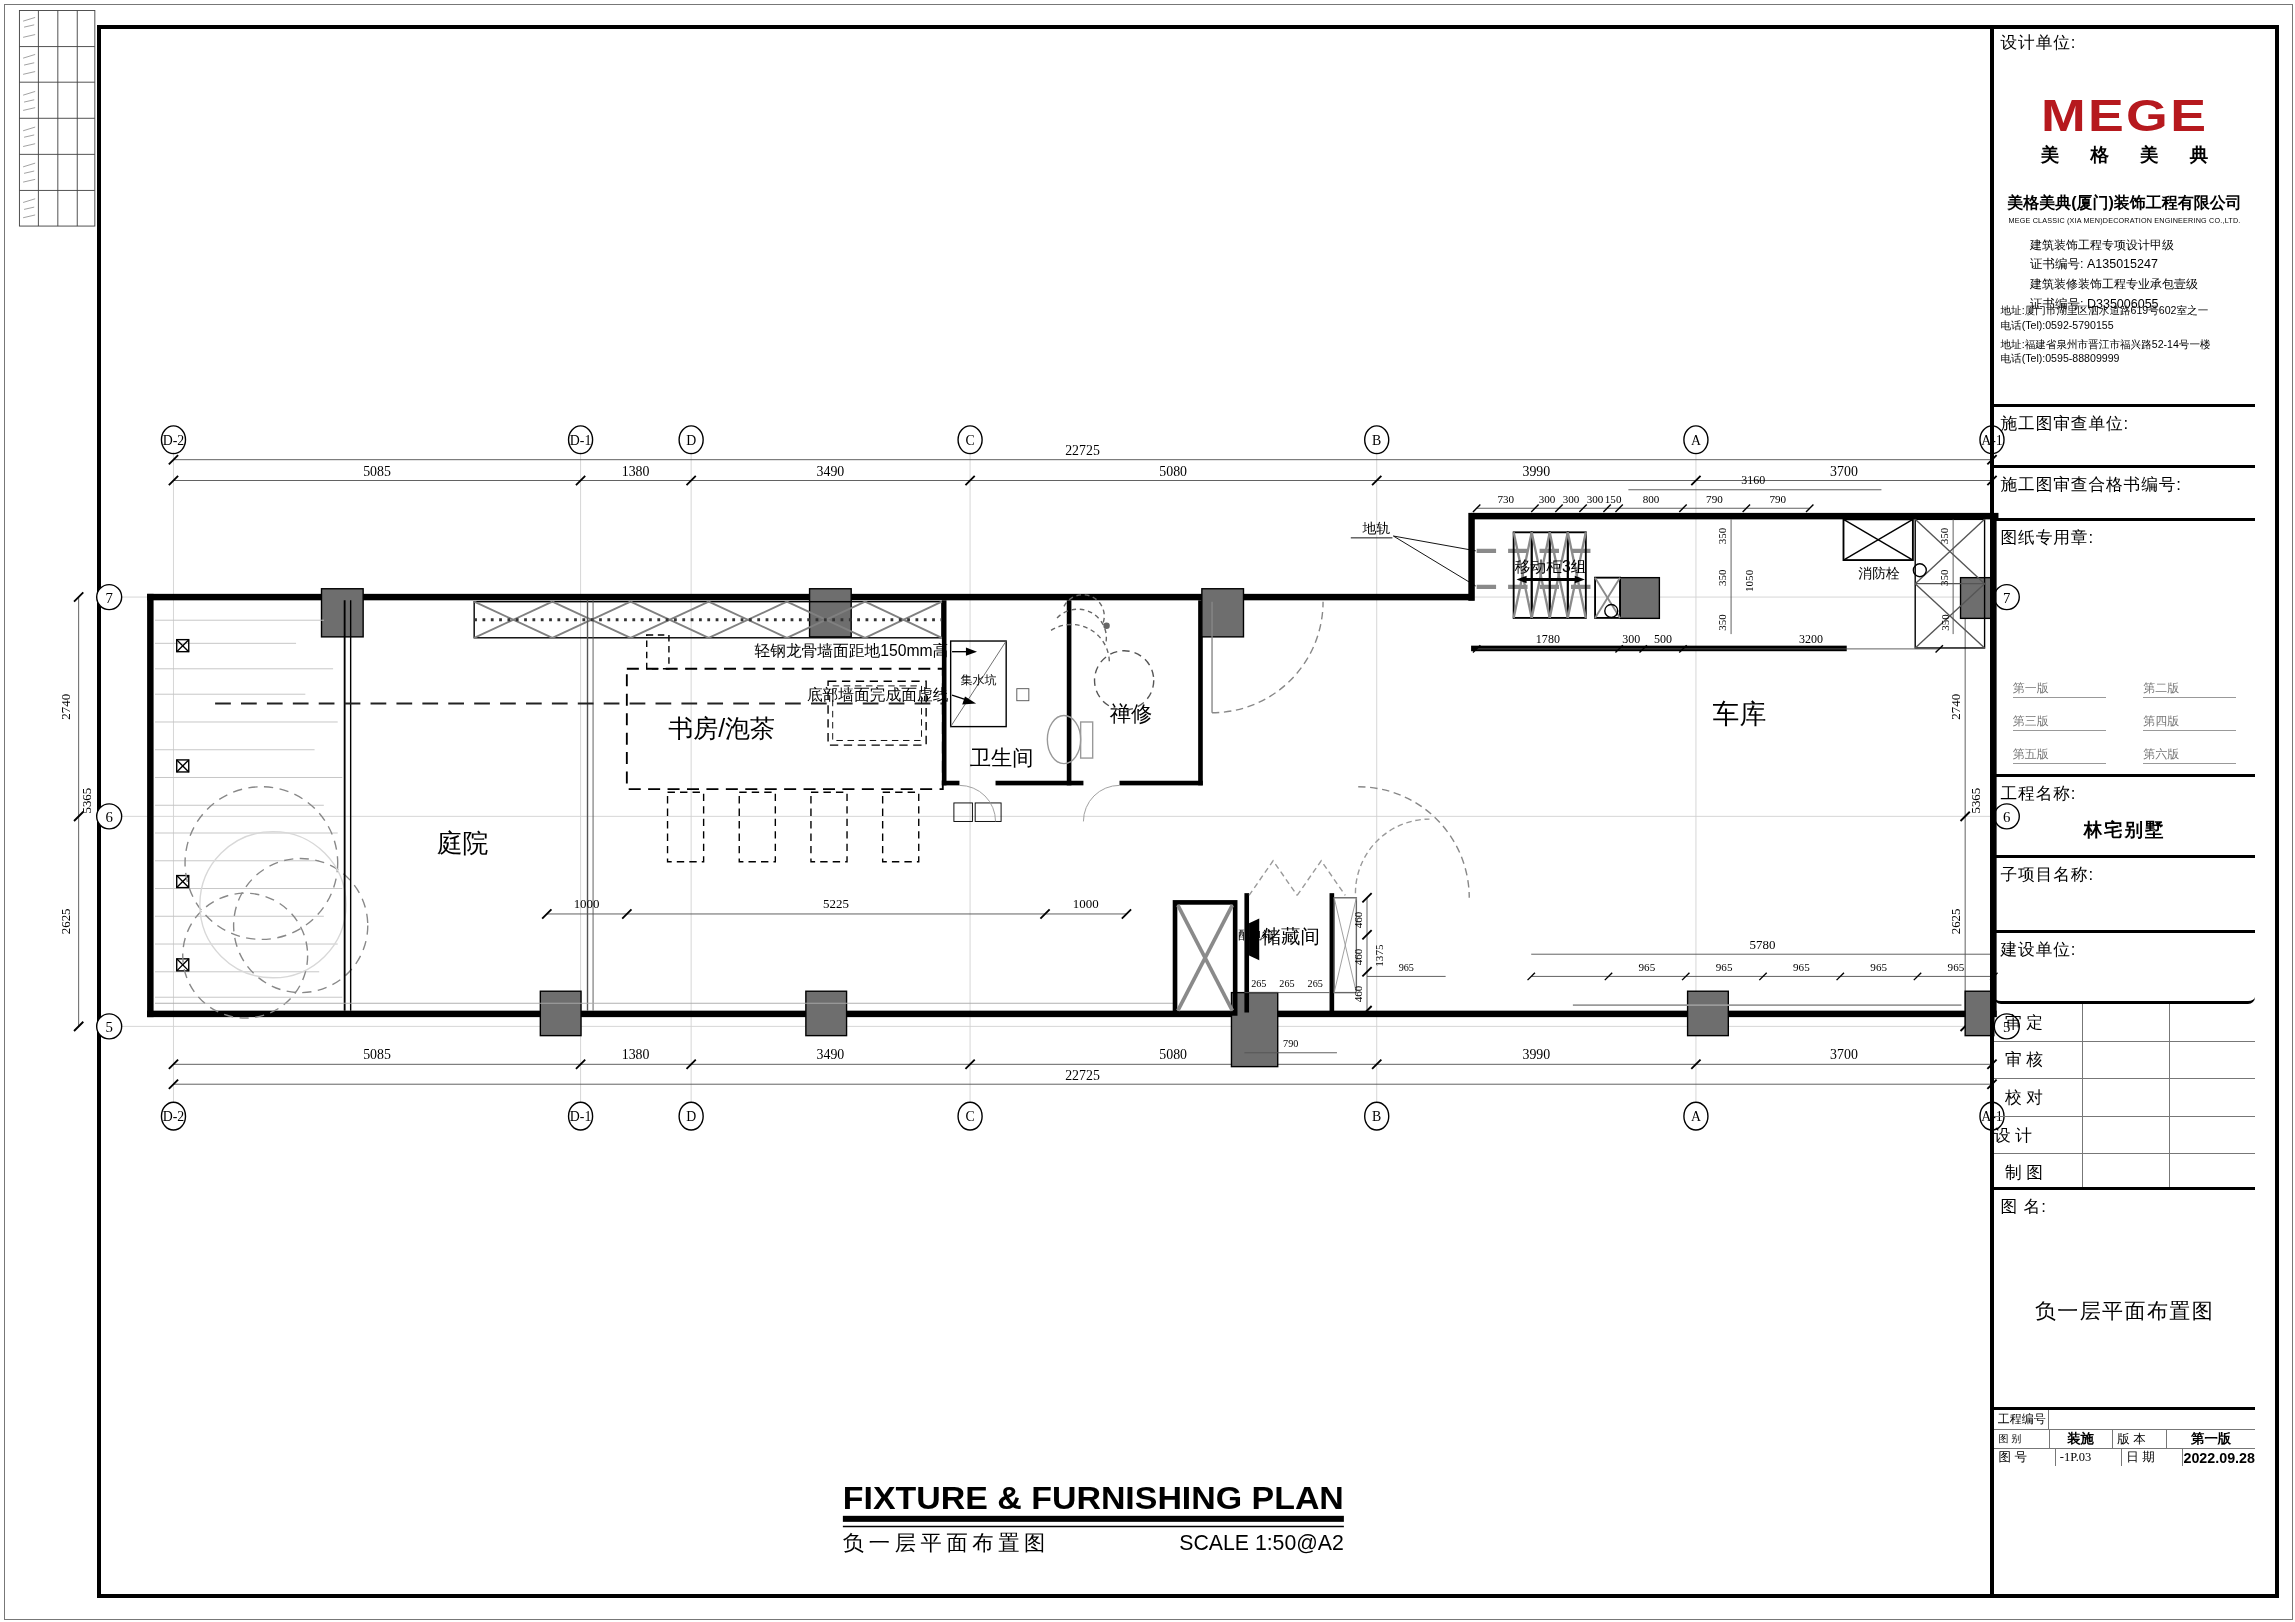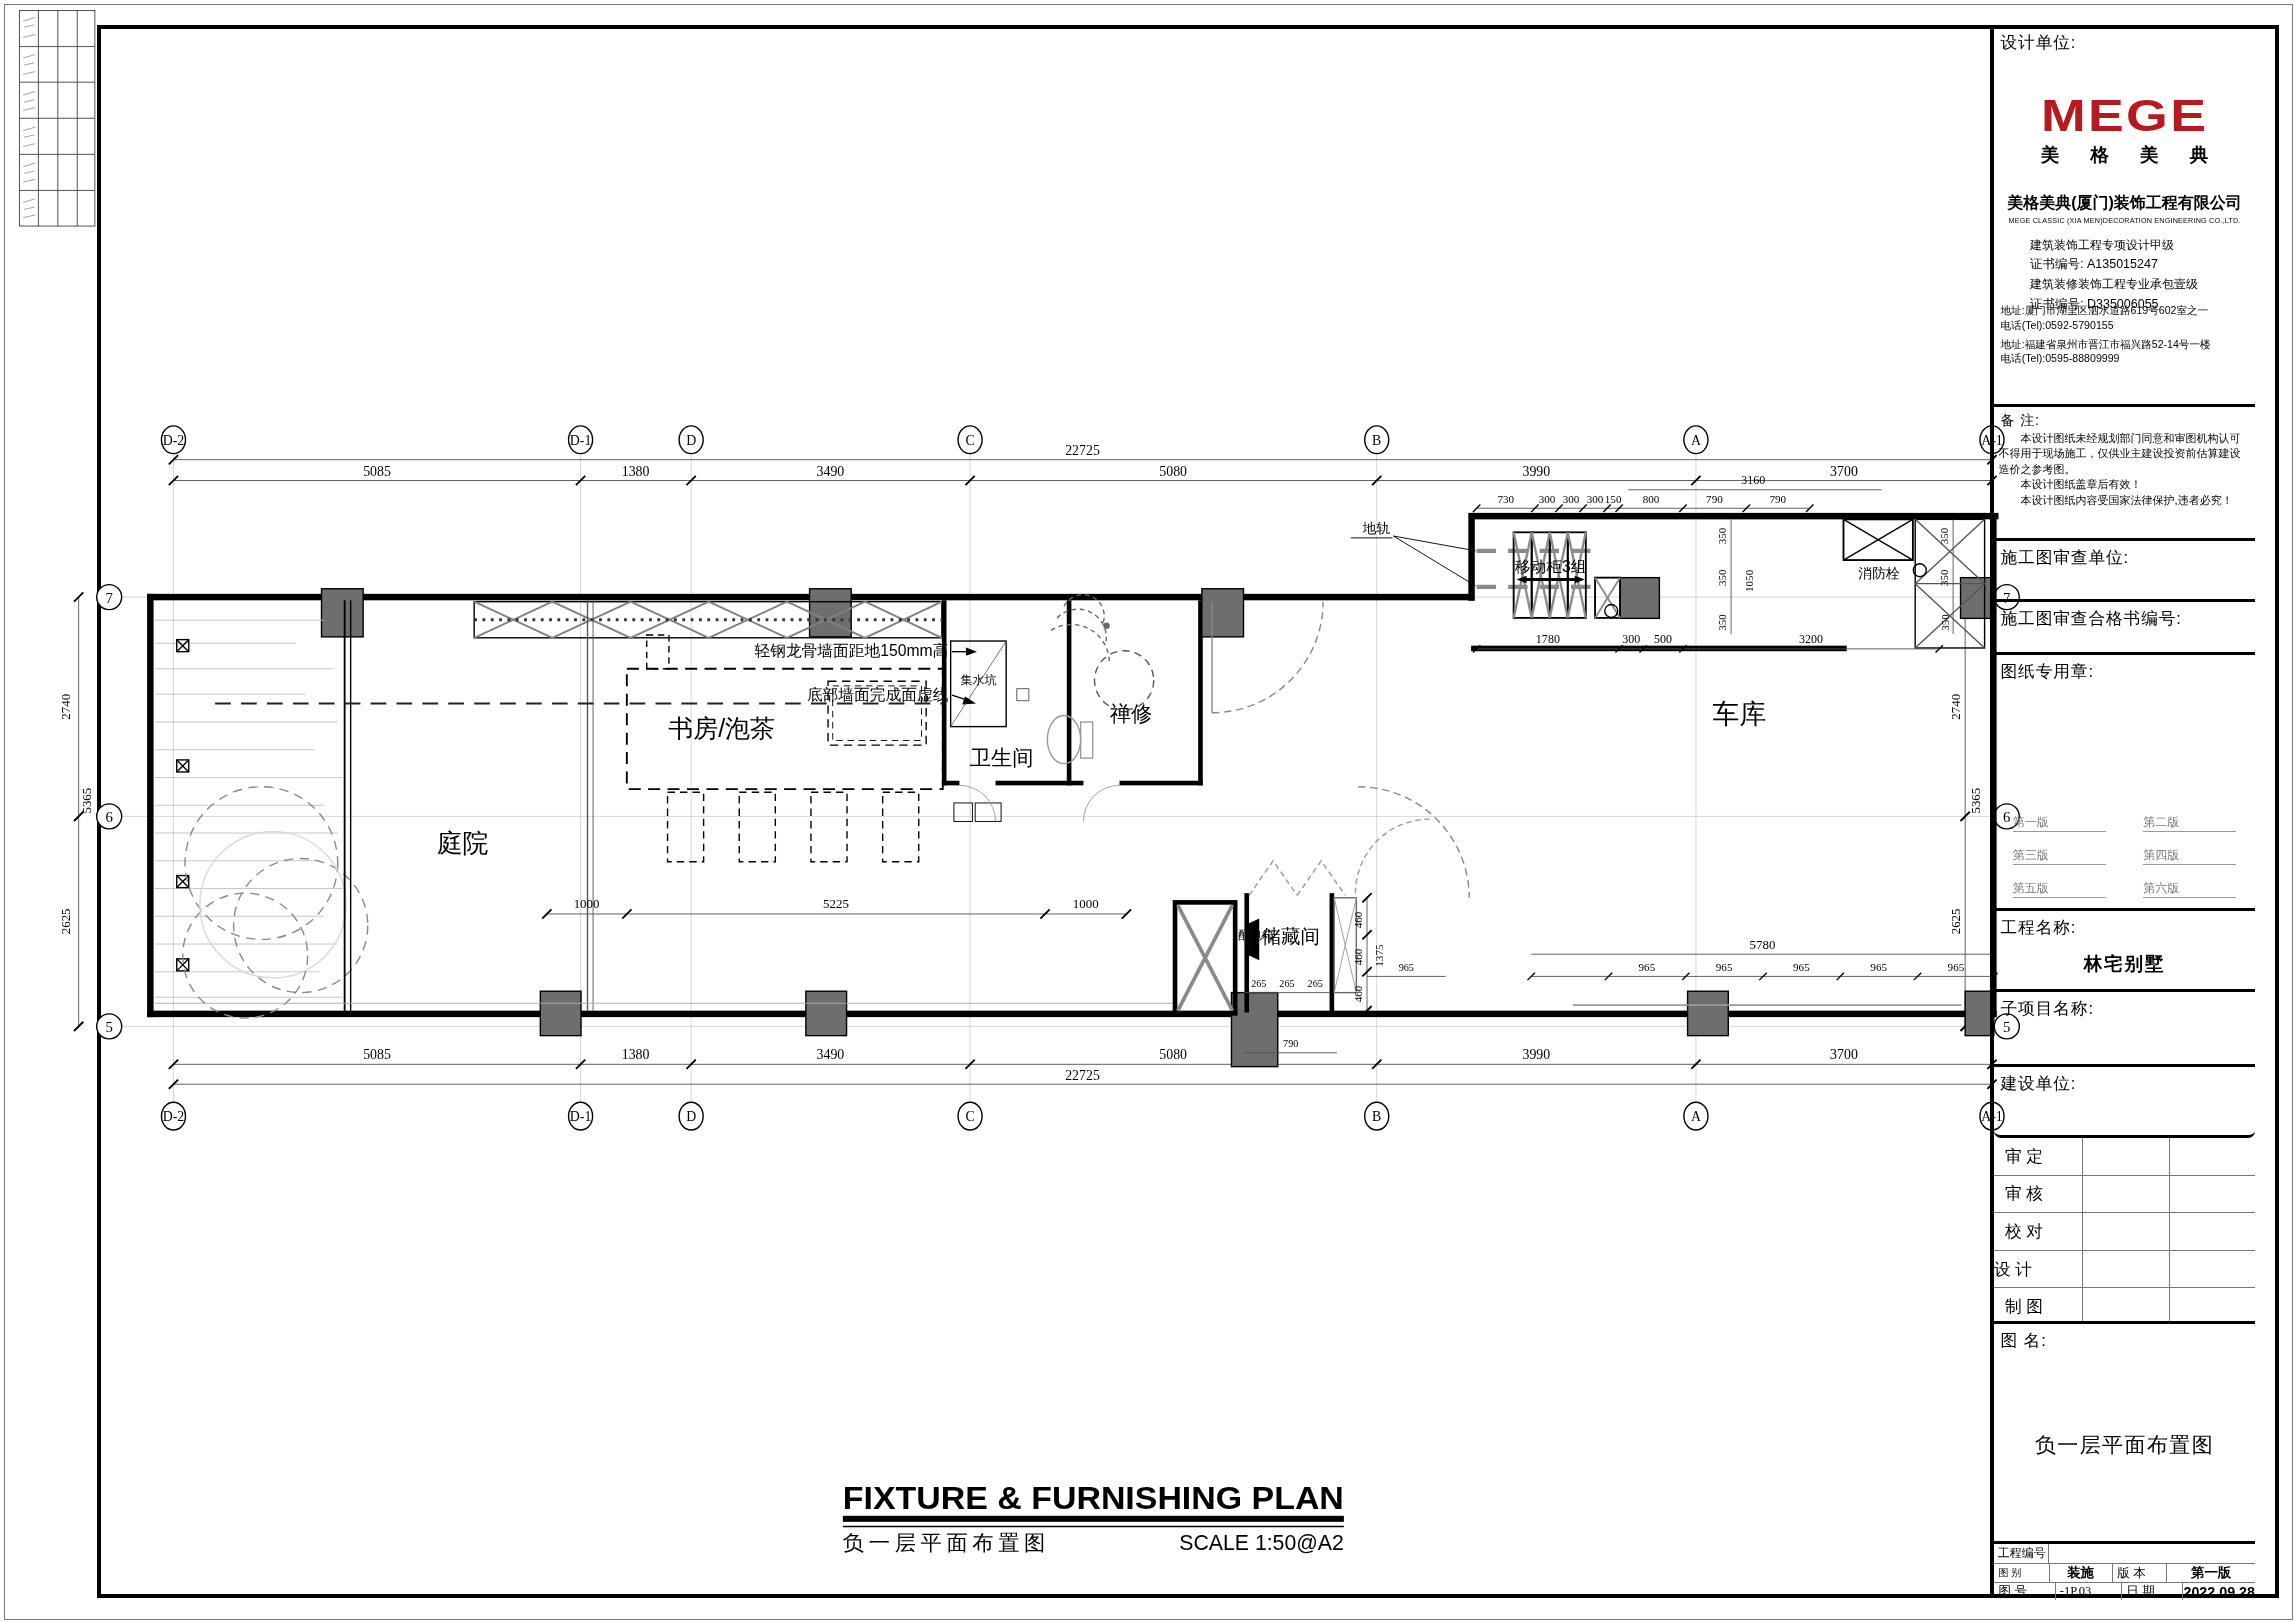--- a/index.html
+++ b/index.html
@@ -562,30 +562,20 @@
         <div style="font-size:12.5px;margin-top:2.8px;">证书编号: D335006055</div>
       </div>
       <div class="abs" style="left:6.5px;top:277px;font-size:10.6px;line-height:1.38;">
         <div>地址:厦门市湖里区泗水道路619号602室之一</div>
         <div>电话(Tel):0592-5790155</div>
         <div style="margin-top:4.6px;">地址:福建省泉州市晋江市福兴路52-14号一楼</div>
         <div>电话(Tel):0595-88809999</div>
       </div>
     </div>
 
-    <div class="sec" style="height:134px;">
-      <div class="seclabel" style="font-size:14px;">备  注:</div>
-      <div class="abs" style="left:4.6px;top:24px;font-size:11px;line-height:1.4;width:252px;">
-        <div style="text-indent:22px;">本设计图纸未经规划部门同意和审图机构认可</div>
-        <div>不得用于现场施工，仅供业主建设投资前估算建设</div>
-        <div>造价之参考图。</div>
-        <div style="text-indent:22px;">本设计图纸盖章后有效！</div>
-        <div style="text-indent:22px;">本设计图纸内容受国家法律保护,违者必究！</div>
-      </div>
-    </div>
 
     <div class="sec" style="height:61px;">
       <div class="seclabel">施工图审查单位:</div>
     </div>
 
     <div class="sec" style="height:53px;">
       <div class="seclabel">施工图审查合格书编号:</div>
     </div>
 
     <div class="sec" style="height:256px;">

